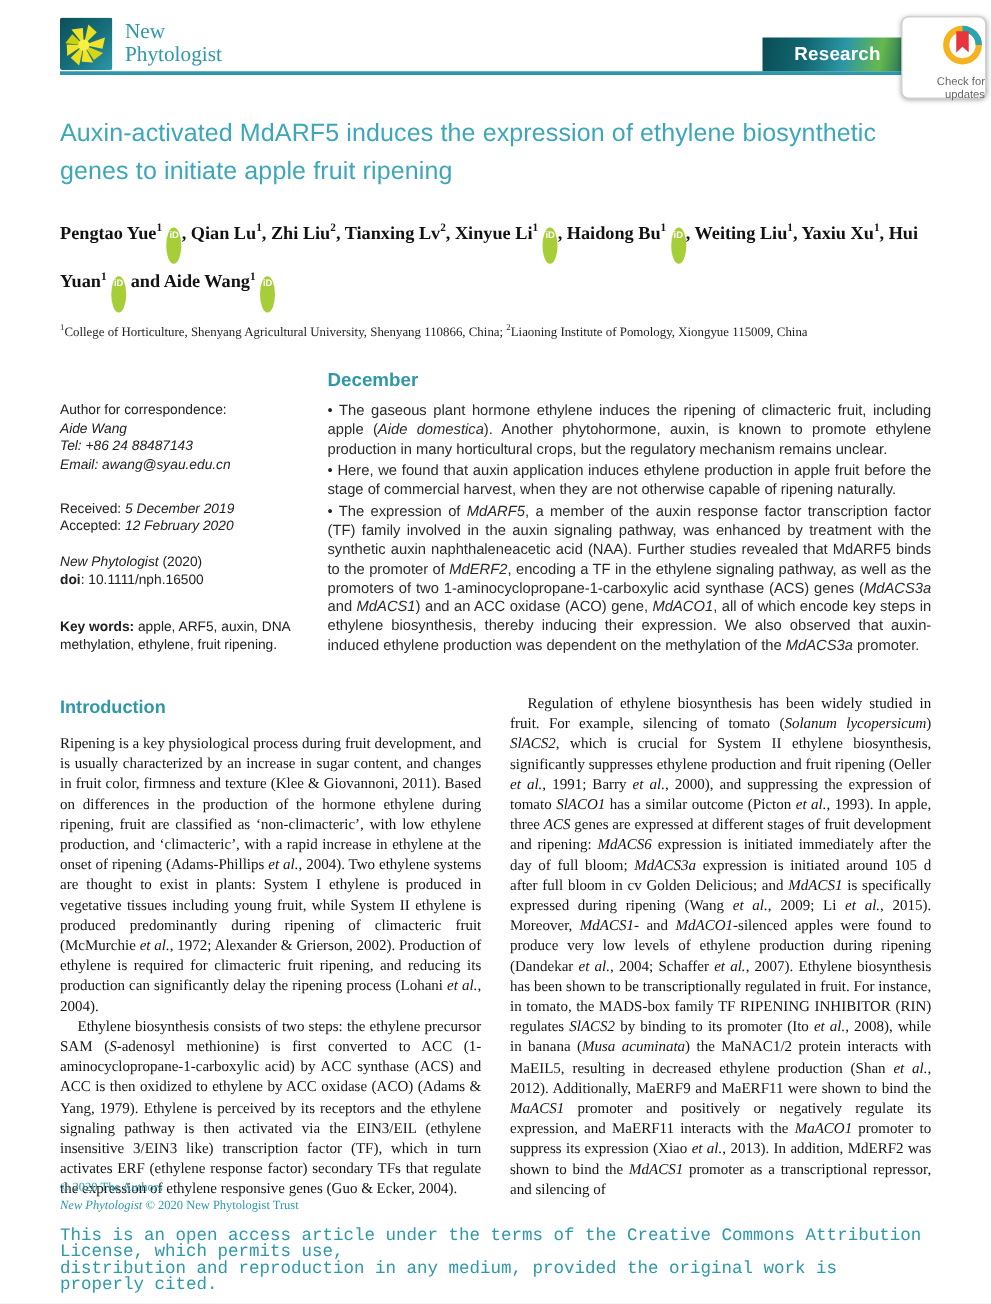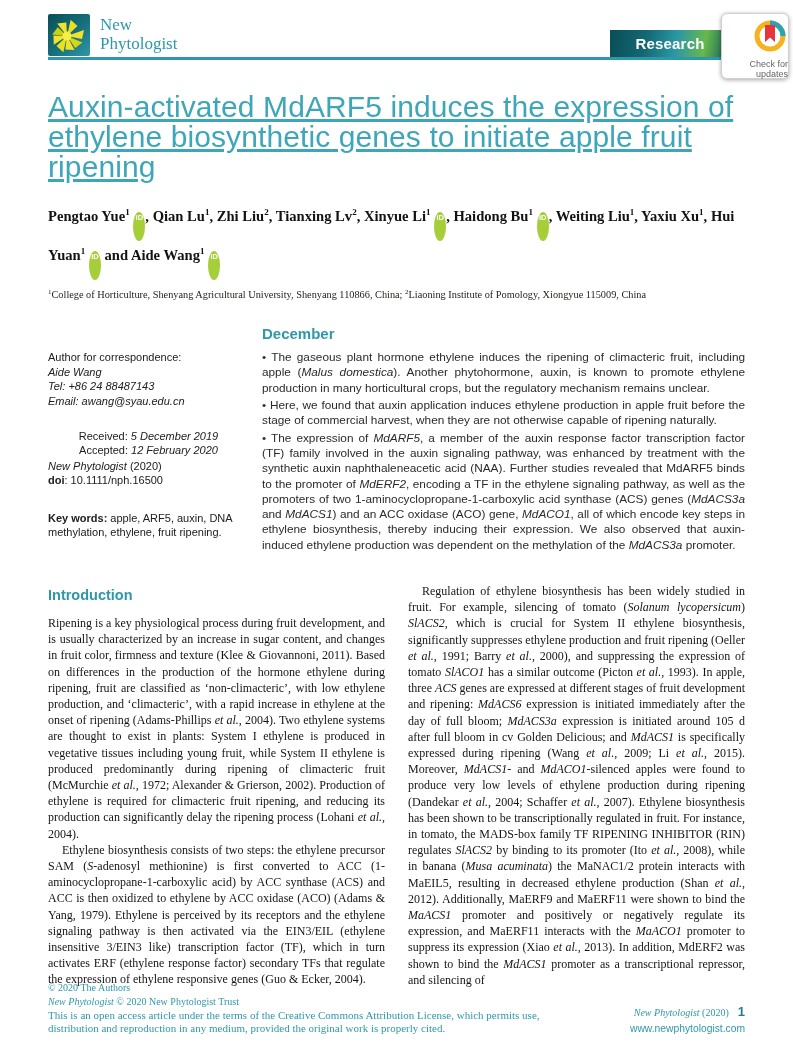--- a/index.html
+++ b/index.html
@@ -16,56 +16,56 @@
       background:linear-gradient(100deg,#0a4d55 0%,#136873 30%,#2c97a5 55%,#67b84c 78%,#0d5a63 100%);
       color:#ffffff;font-weight:bold;font-size:15px;line-height:27px;text-align:center;
       letter-spacing:.2px;}
   .check-updates{position:absolute;right:-44px;top:-1px;width:66px;height:64px;background:#fff;
       border:1px solid #d0d0d0;border-radius:6px;box-shadow:0 1px 4px rgba(0,0,0,.35);
       text-align:right;z-index:5;cursor:pointer;}
   .check-updates .cu-icon{margin-top:4px;}
   .cu-text{font-size:9px;line-height:10px;color:#666;margin-top:1px;}
 
   
-  .title{margin:16px 48px 0;font-size:30px;line-height:30px;font-weight:normal;
-         color:#3da7b9;letter-spacing:.1px;text-decoration:underline;}
+  .title{margin:16px 48px 0;font-size:20px;line-height:30px;font-weight:normal;
+         color:#3da7b9;letter-spacing:.1px;}
   .authors{margin:20px 48px 0;font-family:"Liberation Serif",serif;font-weight:bold;
            font-size:14.6px;line-height:21px;color:#121212;}
   .authors sup{font-size:9px;}
   .orcid{display:inline-block;width:12px;height:29px;border-radius:50%;background:#a6ce39;
          color:#fff;font-size:7.5px;font-weight:bold;text-align:center;line-height:12px;
          font-family:"Liberation Sans",sans-serif;vertical-align:1px;}
   .affiliations{margin:6px 48px 0;font-family:"Liberation Serif",serif;font-size:10.3px;
                 line-height:13px;color:#1d1d1b;}
   .affiliations sup{font-size:7px;}
 
   
   .mid{display:flex;margin:24px 48px 0;gap:13px;}
   .sidebar{flex:none;width:201px;font-size:11px;line-height:14.6px;color:#202020;padding-top:25px;}
   .sidebar .grp1{margin-bottom:20px;}
-  .sidebar .grp2{margin-bottom:1px;text-align:center;}
+  .sidebar .grp2{margin-bottom:14px;}
   .sidebar .grp3{margin-bottom:23px;}
   .sidebar div{margin:0;}
   .summary{flex:1;min-width:0;}
   .sec-head{font-size:15px;font-weight:bold;color:#2e98aa;margin:0 0 8px;}
   .bullet{margin:0 0 2px;font-size:11.8px;line-height:15.3px;text-align:justify;color:#2a2a2a;}
 
   
   .intro{display:flex;gap:23px;margin:28px 48px 0;height:415px;overflow:hidden;}
   .col{width:50%;min-width:0;}
   .intro .sec-head{font-size:14.5px;margin:4px 0 12px;}
   .body-p{margin:0;font-family:"Liberation Serif",serif;font-size:12px;line-height:16.2px;
           text-align:justify;color:#141414;}
   .body-p.indent{text-indent:14px;}
 
   
   .footer{position:absolute;left:48px;right:48px;bottom:8px;display:flex;
           justify-content:space-between;align-items:flex-end;color:#2e98aa;}
   .f-left{font-family:"Liberation Serif",serif;font-size:10px;line-height:13.5px;}
-  .license{font-size:11px;line-height:13px;margin-top:1px;}
+  .license{font-size:14px;line-height:13px;margin-top:12px;font-family:Liberation Mono, monospace;}
   .f-right{text-align:right;font-family:"Liberation Serif",serif;font-size:10px;line-height:13px;
            padding-top:2px;}
   .page-num{font-family:"Liberation Sans",sans-serif;font-weight:bold;font-size:13px;
             color:#1b7f8d;margin-left:9px;font-style:normal;}
   .website{font-family:"Liberation Sans",sans-serif;font-size:10.3px;margin-top:3px;cursor:pointer;}
 </style>
 </head>
 <body>
 
 <div class="page">
@@ -147,21 +147,21 @@
       </div>
       <div class="grp3">
         <div><i>New Phytologist</i> (2020)</div>
         <div><b>doi</b>: 10.1111/nph.16500</div>
       </div>
       <div class="grp4"><b>Key words:</b>  apple, ARF5, auxin, DNA methylation, ethylene, fruit ripening.</div>
     </aside>
 
     <section class="summary">
       <h2 class="sec-head">December</h2>
-      <p class="bullet">•  The gaseous plant hormone ethylene induces the ripening of climacteric fruit, including apple (<i>Malus domestica</i>). Another phytohormone, auxin, is known to promote ethylene production in many horticultural crops, but the regulatory mechanism remains unclear.</p>
+      <p class="bullet">•  The gaseous plant hormone ethylene induces the ripening of climacteric fruit, including apple (<i>Aide domestica</i>). Another phytohormone, auxin, is known to promote ethylene production in many horticultural crops, but the regulatory mechanism remains unclear.</p>
       <p class="bullet">•  Here, we found that auxin application induces ethylene production in apple fruit before the stage of commercial harvest, when they are not otherwise capable of ripening naturally.</p>
       <p class="bullet">•  The expression of <i>MdARF5</i>, a member of the auxin response factor transcription factor (TF) family involved in the auxin signaling pathway, was enhanced by treatment with the synthetic auxin naphthaleneacetic acid (NAA). Further studies revealed that MdARF5 binds to the promoter of <i>MdERF2</i>, encoding a TF in the ethylene signaling pathway, as well as the promoters of two 1-aminocyclopropane-1-carboxylic acid synthase (ACS) genes (<i>MdACS3a</i> and <i>MdACS1</i>) and an ACC oxidase (ACO) gene, <i>MdACO1</i>, all of which encode key steps in ethylene biosynthesis, thereby inducing their expression. We also observed that auxin-induced ethylene production was dependent on the methylation of the <i>MdACS3a</i> promoter.</p>
     </section>
   </div>
 
   <section class="intro">
     <div class="col">
       <h2 class="sec-head">Introduction</h2>
       <p class="body-p">Ripening is a key physiological process during fruit development, and is usually characterized by an increase in sugar content, and changes in fruit color, firmness and texture (Klee &amp; Giovannoni, 2011). Based on differences in the production of the hormone ethylene during ripening, fruit are classified as ‘non-climacteric’, with low ethylene production, and ‘climacteric’, with a rapid increase in ethylene at the onset of ripening (Adams-Phillips <i>et al.</i>, 2004). Two ethylene systems are thought to exist in plants: System I ethylene is produced in vegetative tissues including young fruit, while System II ethylene is produced predominantly during ripening of climacteric fruit (McMurchie <i>et al.</i>, 1972; Alexander &amp; Grierson, 2002). Production of ethylene is required for climacteric fruit ripening, and reducing its production can significantly delay the ripening process (Lohani <i>et al.</i>, 2004).</p>
       <p class="body-p indent">Ethylene biosynthesis consists of two steps: the ethylene precursor SAM (<i>S</i>-adenosyl methionine) is first converted to ACC (1-aminocyclopropane-1-carboxylic acid) by ACC synthase (ACS) and ACC is then oxidized to ethylene by ACC oxidase (ACO) (Adams &amp; Yang, 1979). Ethylene is perceived by its receptors and the ethylene signaling pathway is then activated via the EIN3/EIL (ethylene insensitive 3/EIN3 like) transcription factor (TF), which in turn activates ERF (ethylene response factor) secondary TFs that regulate the expression of ethylene responsive genes (Guo &amp; Ecker, 2004).</p>
@@ -170,21 +170,15 @@
       <p class="body-p indent">Regulation of ethylene biosynthesis has been widely studied in fruit. For example, silencing of tomato (<i>Solanum lycopersicum</i>) <i>SlACS2</i>, which is crucial for System II ethylene biosynthesis, significantly suppresses ethylene production and fruit ripening (Oeller <i>et al.</i>, 1991; Barry <i>et al.</i>, 2000), and suppressing the expression of tomato <i>SlACO1</i> has a similar outcome (Picton <i>et al.</i>, 1993). In apple, three <i>ACS</i> genes are expressed at different stages of fruit development and ripening: <i>MdACS6</i> expression is initiated immediately after the day of full bloom; <i>MdACS3a</i> expression is initiated around 105 d after full bloom in cv Golden Delicious; and <i>MdACS1</i> is specifically expressed during ripening (Wang <i>et al.</i>, 2009; Li <i>et al.</i>, 2015). Moreover, <i>MdACS1</i>- and <i>MdACO1</i>-silenced apples were found to produce very low levels of ethylene production during ripening (Dandekar <i>et al.</i>, 2004; Schaffer <i>et al.</i>, 2007). Ethylene biosynthesis has been shown to be transcriptionally regulated in fruit. For instance, in tomato, the MADS-box family TF RIPENING INHIBITOR (RIN) regulates <i>SlACS2</i> by binding to its promoter (Ito <i>et al.</i>, 2008), while in banana (<i>Musa acuminata</i>) the MaNAC1/2 protein interacts with MaEIL5, resulting in decreased ethylene production (Shan <i>et al.</i>, 2012). Additionally, MaERF9 and MaERF11 were shown to bind the <i>MaACS1</i> promoter and positively or negatively regulate its expression, and MaERF11 interacts with the <i>MaACO1</i> promoter to suppress its expression (Xiao <i>et al.</i>, 2013). In addition, MdERF2 was shown to bind the <i>MdACS1</i> promoter as a transcriptional repressor, and silencing of</p>
     </div>
   </section>
 
   <div class="footer">
     <div class="f-left">
       <div>© 2020 The Authors</div>
       <div><i>New Phytologist</i> © 2020 New Phytologist Trust</div>
       <div class="license">This is an open access article under the terms of the Creative Commons Attribution License, which permits use,<br>distribution and reproduction in any medium, provided the original work is properly cited.</div>
     </div>
-    <div class="f-right">
-      <div>
-        <span><i>New Phytologist</i> (2020)</span><span class="page-num">1</span>
-      </div>
-      <div class="website">www.newphytologist.com</div>
-    </div>
   </div>
 
 </div>
 
 </body></html>

